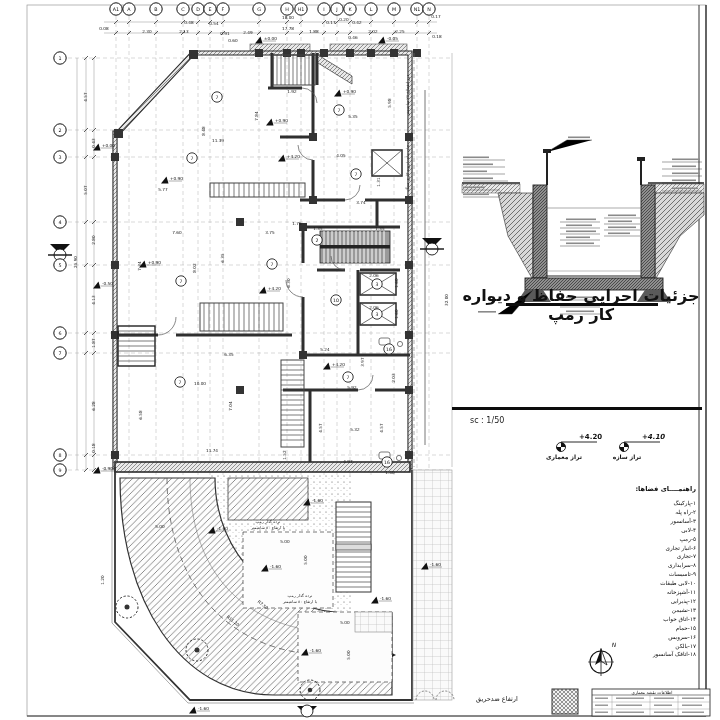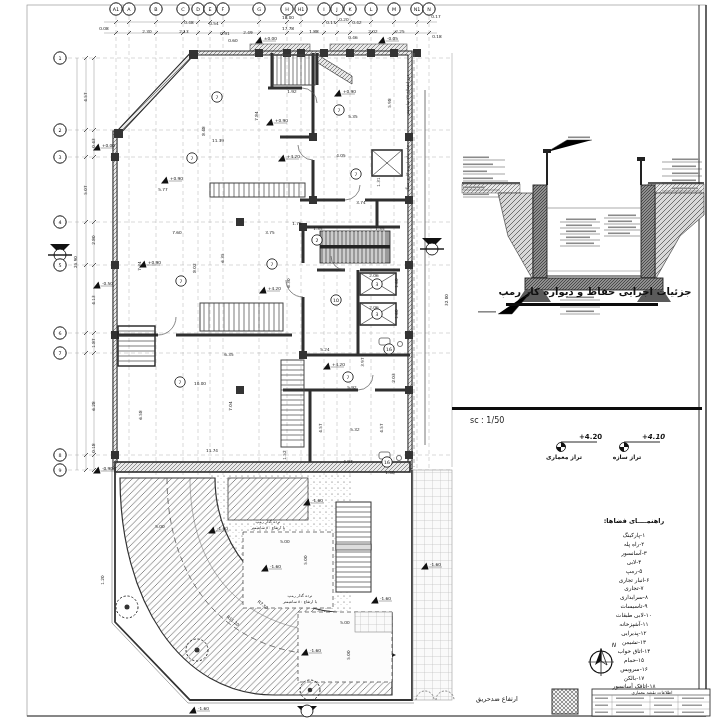--- a/index.html
+++ b/index.html
@@ -1,30 +1,30 @@
 <!DOCTYPE html>
 <html><head>
 <meta charset="utf-8">
 <style>
   html,body{margin:0;padding:0;background:#fff;}
   #sheet{position:relative;width:720px;height:720px;background:#fff;overflow:hidden;
          font-family:"DejaVu Sans",sans-serif;color:#111;}
   #plan-svg{position:absolute;left:0;top:0;}
   .ov{position:absolute;direction:rtl;}
   .ltr{direction:ltr;padding-left:12px;}
-  .detail-caption{left:472px;top:286px;width:246px;text-align:center;font-size:10px;font-weight:bold;}
+  .detail-caption{left:458px;top:286px;width:246px;text-align:center;font-size:16px;font-weight:bold;}
   .caption-bar{left:506px;top:303px;width:152px;height:3px;background:#0c0c0c;}
   .plan-title{left:450px;top:381px;width:252px;text-align:center;font-size:15.5px;}
   .title-bar{left:452px;top:407px;width:250px;height:3px;background:#0c0c0c;}
   .scale-note{left:458px;top:416px;font-size:8px;color:#222;}
   .lvl-val{font-size:7px;font-weight:bold;}
   .lvl-lab{font-size:6px;font-weight:bold;text-align:center;}
   #lvl1v{left:567px;top:433px;} #lvl1l{left:538px;top:453px;width:52px;}
   #lvl2v{left:630px;top:433px;font-style:italic;} #lvl2l{left:602px;top:453px;width:50px;}
-  .legend{left:572px;top:485px;width:124px;text-align:center;margin-top:32px;}
+  .legend{left:572px;top:485px;width:124px;text-align:right;}
   .legend .hdr{font-size:6.6px;font-weight:bold;margin-bottom:6px;}
   .legend ul{list-style:none;margin:0;padding:0;}
   .legend li{font-size:5.7px;line-height:8.9px;white-space:nowrap;}
   .firewall-label{left:476px;top:695px;width:70px;font-size:6.5px;text-align:left;}
   .tb-header{left:596px;top:689.5px;width:112px;text-align:center;font-size:4.3px;}
   .north-label{left:596px;top:641px;width:12px;text-align:center;font-size:6px;font-style:italic;}
 </style>
 </head>
 <body>
 

